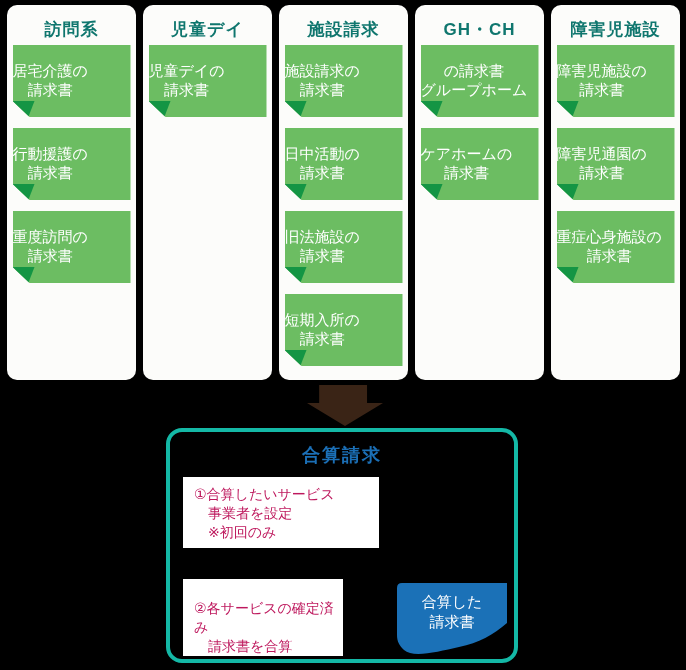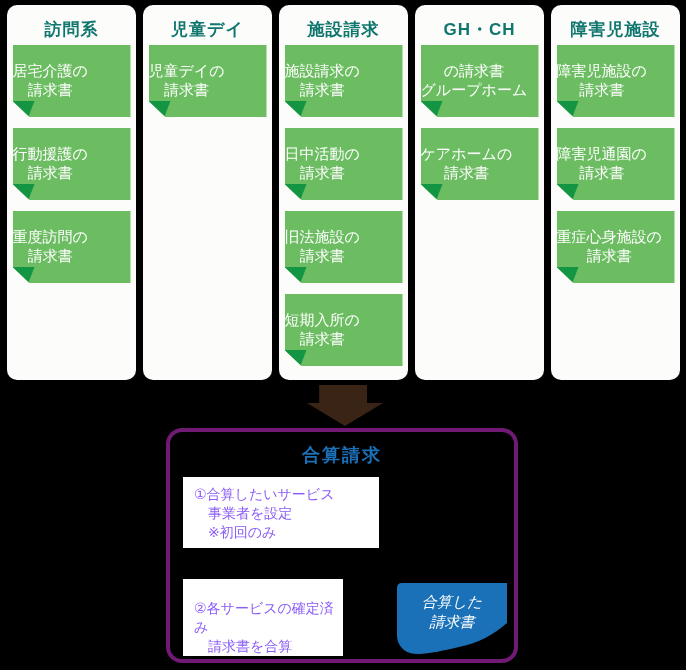--- a/index.html
+++ b/index.html
@@ -61,36 +61,36 @@
     background:#3a2416;
     clip-path:polygon(16% 0,79% 0,79% 44%,100% 44%,50% 100%,0 44%,16% 44%);
   }
 
   
   .merge-box {
     position:absolute; left:166px; top:428px;
     width:352px; height:235px;
     box-sizing:border-box;
     background:#000;
-    border:4px solid #701a75;
+    border:4px solid #14b8a6;
     border-radius:16px;
   }
   .merge-title {
     position:absolute; top:11px; left:0;
     width:100%;
     text-align:center;
     color:#1b6fb6;
     font-size:18px;
     font-weight:bold;
     letter-spacing:2px;
   }
   .step {
     position:absolute;
     background:#fff;
-    color:#8b5cf6;
+    color:#be185d;
     font-size:14px;
     line-height:19px;
     box-sizing:border-box;
     padding-left:11px;
   }
   .step-1 { left:13px; top:45px;  width:196px; height:71px; padding-top:8px; }
   .step-2 { left:13px; top:147px; width:160px; height:77px; padding-top:20px; }
   .step-line.cont { padding-left:1em; }
 
   .result-note {
@@ -98,21 +98,20 @@
     width:110px; height:75px;
   }
   .result-note svg { position:absolute; left:0; top:0; display:block; }
   .result-note-text {
     position:absolute; top:9px; left:0;
     width:100%;
     text-align:center;
     color:#fff;
     font-size:15px;
     line-height:20px;
-    font-style:italic;
   }
 </style>
 </head>
 <body>
 
 <div id="canvas">
 
   <div class="columns">
       <div class="column">
         <div class="column-header">訪問系</div>

